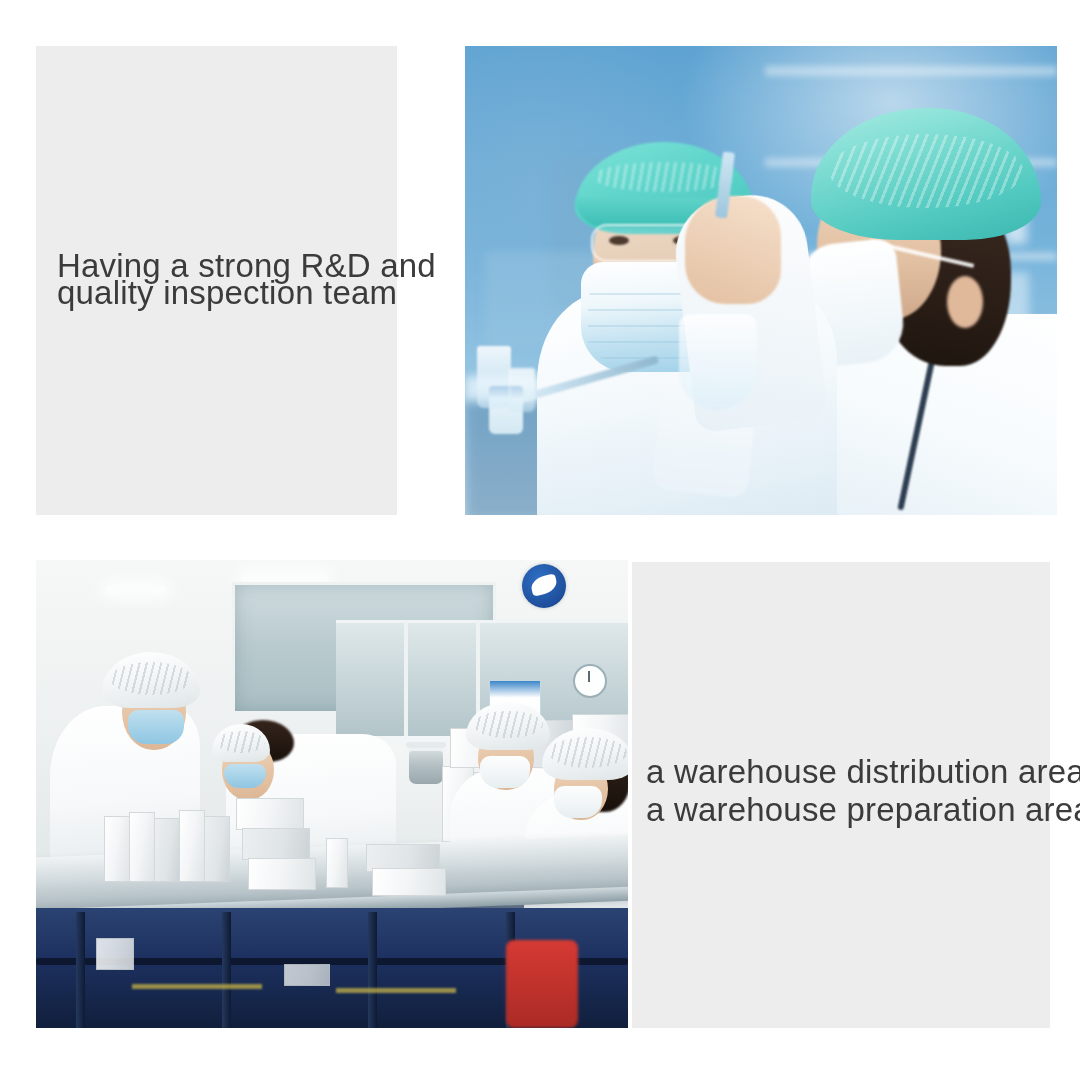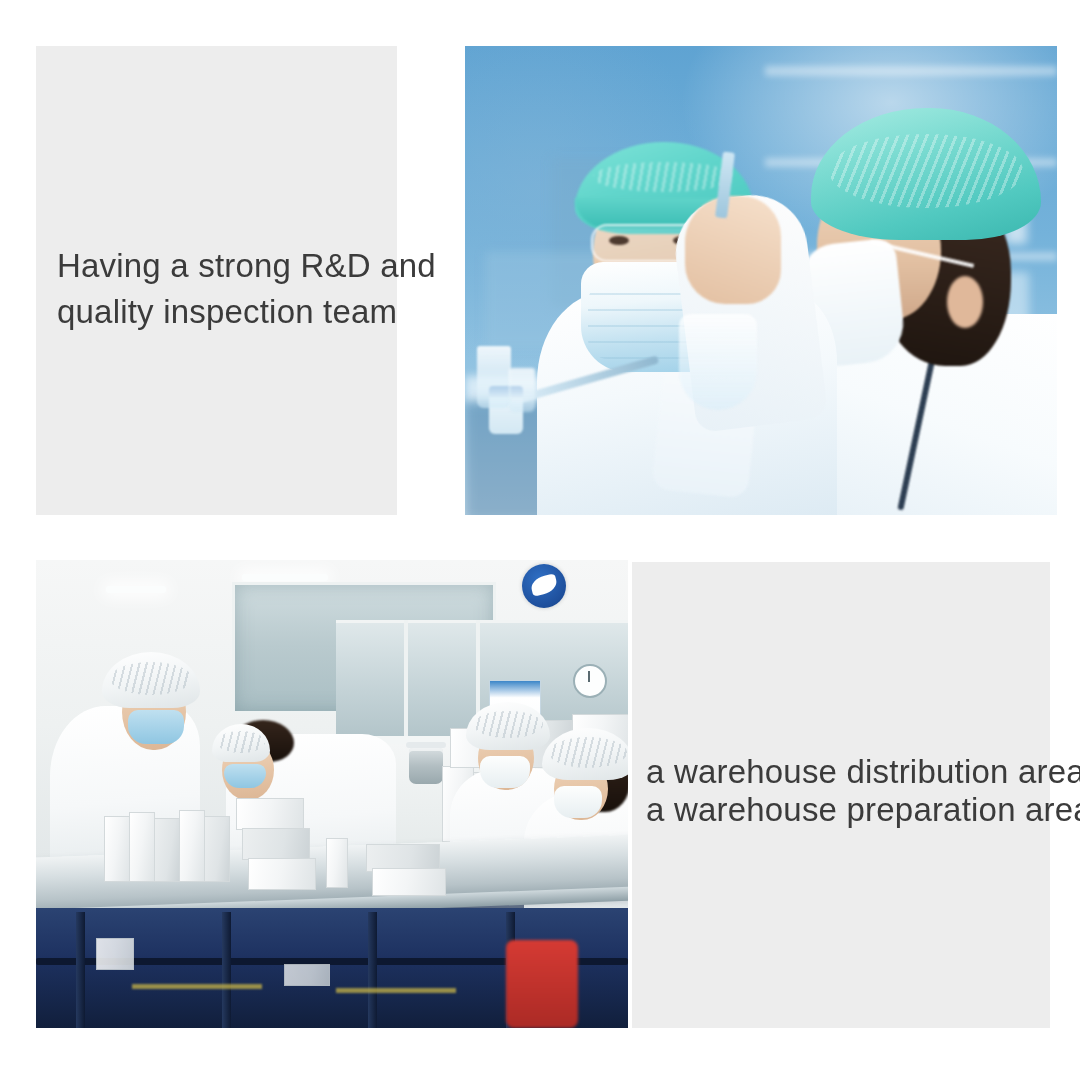--- a/index.html
+++ b/index.html
@@ -429,21 +429,21 @@
     width: 361px; height: 469px;
   }
 </style>
 </head>
 <body>
 
 <div class="page">
 
   <div class="gray-panel" id="panel-top-text">
     <div class="caption" style="left:21px; top:198px;">Having a strong R&amp;D and</div>
-    <div class="caption" style="left:21px; top:244px;text-align:center;">quality inspection team</div>
+    <div class="caption" style="left:21px; top:225px;text-align:center;">quality inspection team</div>
   </div>
 
   <div class="photo" id="photo-lab">
     <div class="lab-wall"></div>
 
     <div class="lab-shelf" style="left:300px; top:20px; width:292px; height:10px;"></div>
     <div class="lab-shelf" style="left:300px; top:112px; width:292px; height:9px;"></div>
     <div class="lab-shelf" style="left:300px; top:206px; width:292px; height:9px;"></div>
     <div class="lab-blur-box" style="left:502px; top:128px; width:26px; height:72px; background:rgba(255,255,255,0.72);"></div>
     <div class="lab-blur-box" style="left:540px; top:140px; width:22px; height:58px; background:rgba(255,255,255,0.6);"></div>

